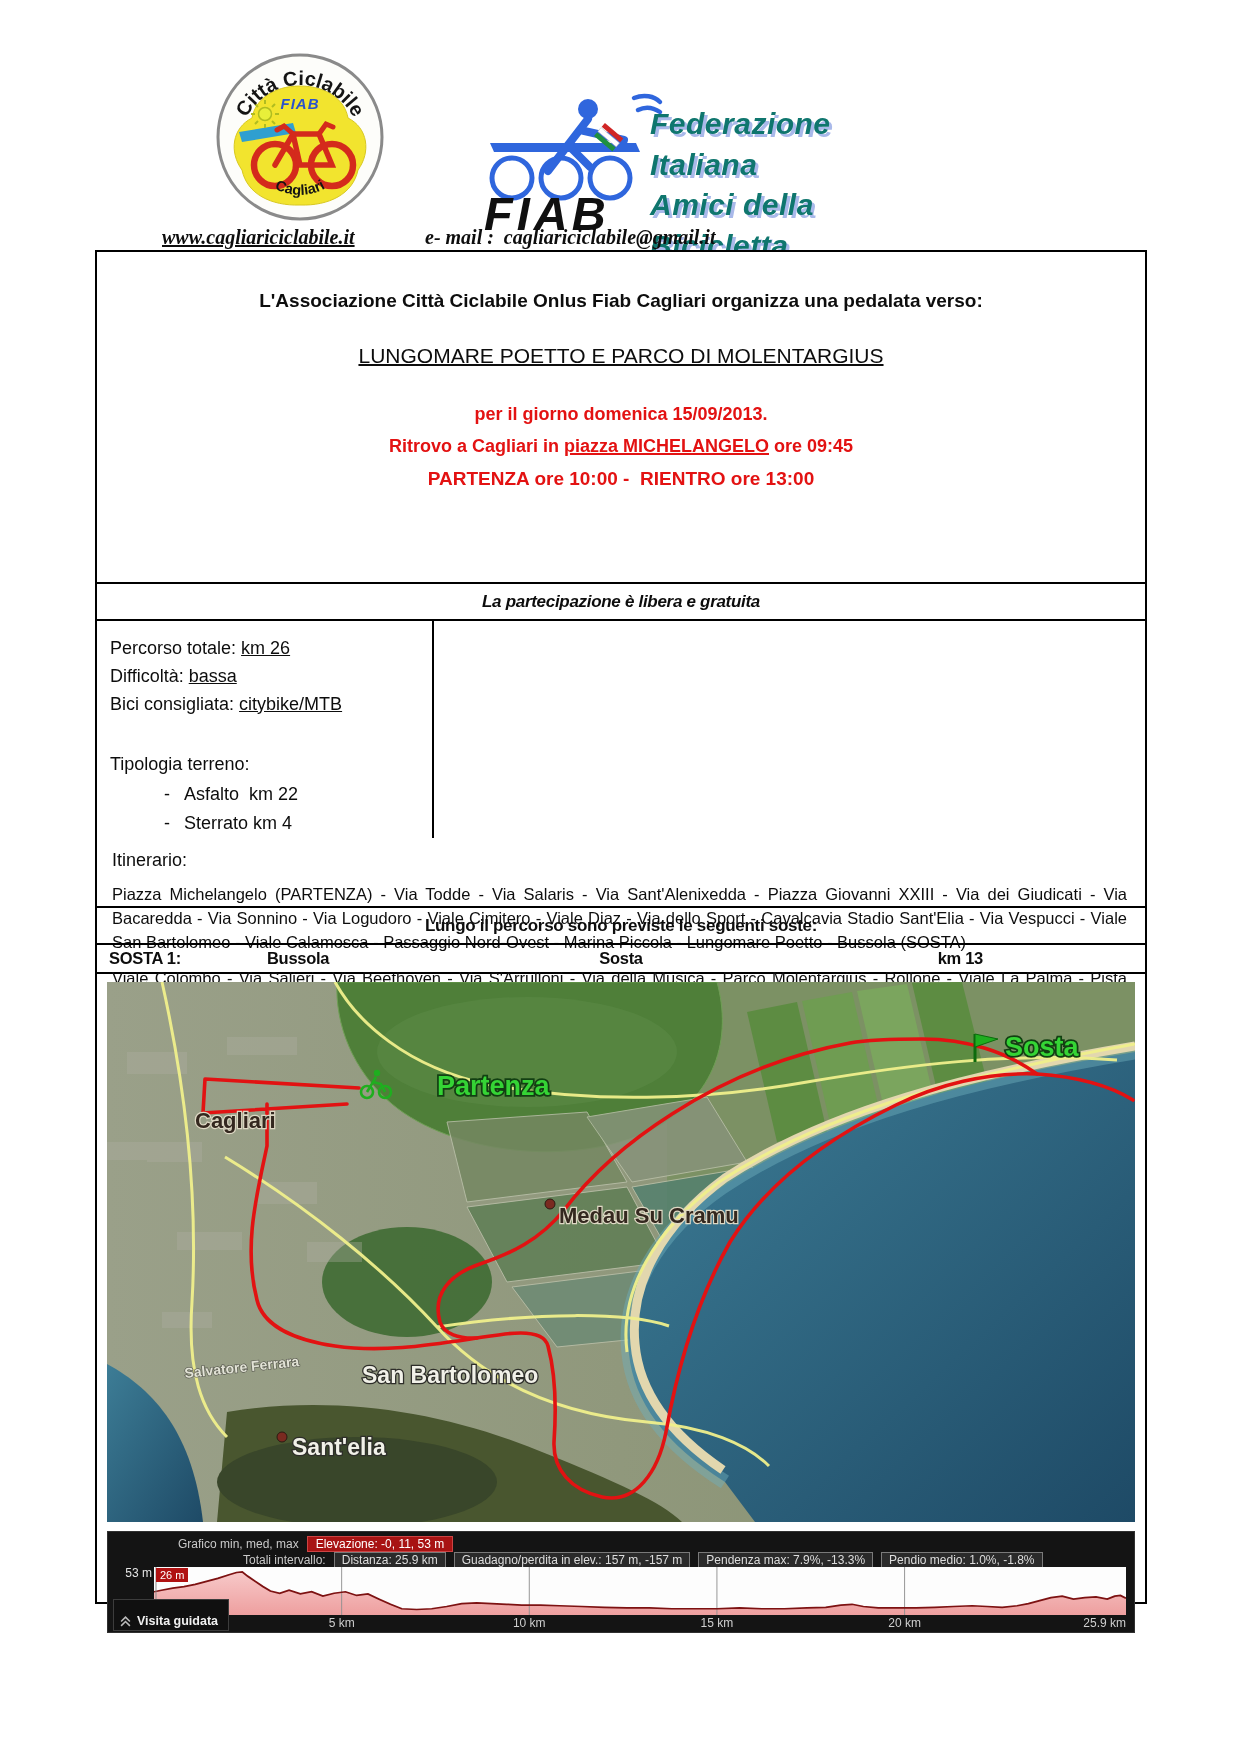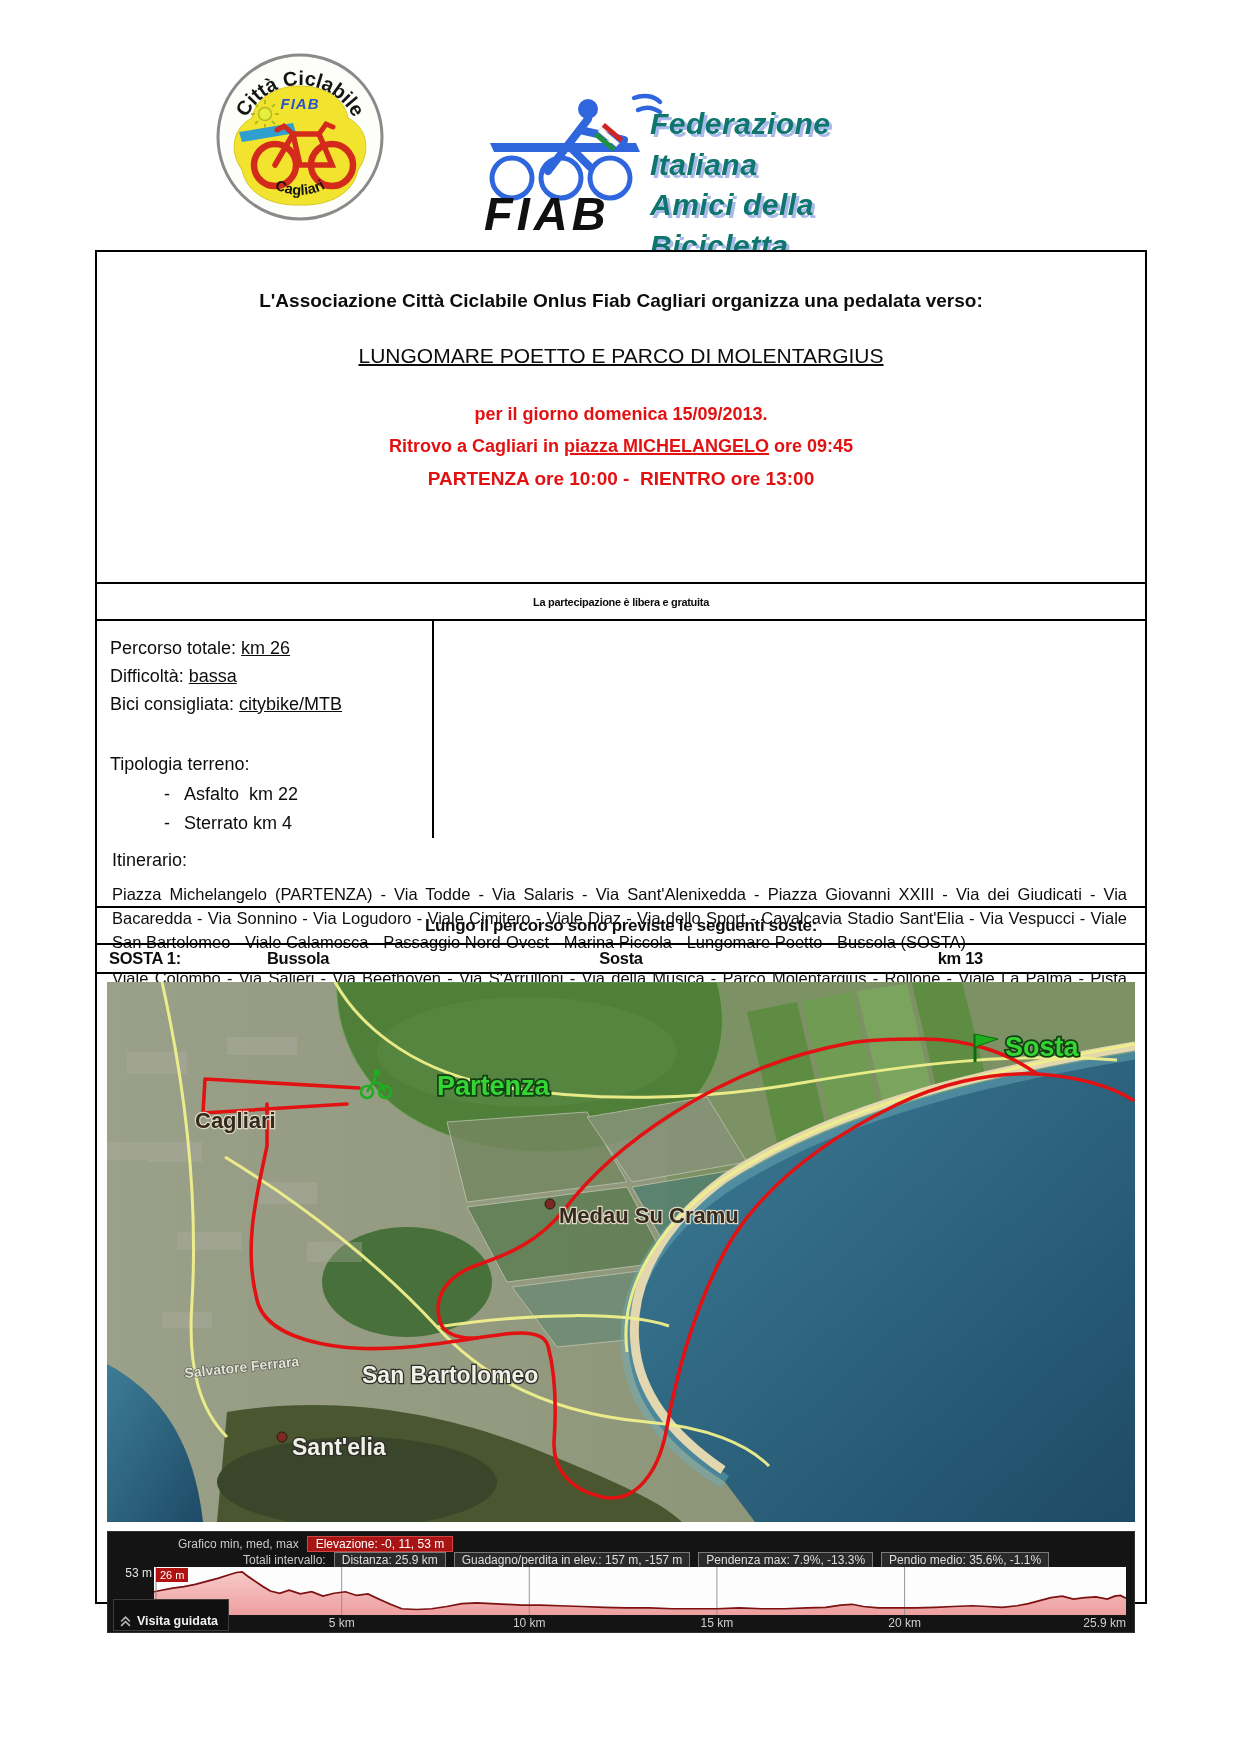--- a/index.html
+++ b/index.html
@@ -28,21 +28,21 @@
   .sec-announce { height:292px; text-align:center; }
   .sec-announce .intro { margin-top:38px; font-size:19px; font-weight:bold; }
   .sec-announce .big-title { margin-top:32px; font-size:21px; font-weight:normal; }
   .sec-announce .red { color:#e31212; font-weight:bold; font-size:18px; margin-top:11px; white-space:pre-wrap; }
   .sec-announce .red.first { margin-top:36px; }
   .sec-announce .red.caps { font-size:19px; }
   .u { text-decoration:underline; text-decoration-thickness:2px; }
 
   .narrow { font-weight:bold; letter-spacing:-0.3px; }
   .sec-part { height:37px; display:flex; align-items:center; justify-content:center;
-              font-size:11px; }
+              font-size:17px;font-style:italic; }
   .sec-cols { height:287px; display:flex;flex-direction:column; }
   .col-left { width:337px; border-right:2px solid #000; padding:14px 10px 0 13px;
               font-size:18px; line-height:1.55; }
   .col-left .val { text-decoration:underline; }
   .col-left .terrain-label { margin-top:32px; }
   .terrain-item { display:flex; margin-top:2px; white-space:pre-wrap; }
   .terrain-item .dash { width:34px; text-align:center; margin-left:40px; }
   .col-right { flex:1; padding:12px 18px 0 15px; }
   .itin-label { font-size:18px; }
   .itin { font-size:16.5px; line-height:1.45; text-align:justify; margin-top:12px; }
@@ -136,20 +136,24 @@
     </g>
     <text x="2" y="142" font-size="47" font-weight="900" font-style="italic" fill="#101010" letter-spacing="4">FIAB</text>
   </svg>
 
   <div class="fiab-text">
     <div class="fiab-line">Federazione Italiana</div>
     <div class="fiab-line">Amici della Bicicletta</div>
     <div class="fiab-banner">in bici per l'Ambiente</div>
   </div>
 
+  <div class="contact-line">
+    <a class="website">www.cagliariciclabile.it</a>
+    <span class="email">e- mail :  cagliariciclabile@gmail.it</span>
+  </div>
 
   <div class="doc-table">
 
     <section class="sec-announce">
       <p class="intro">L'Associazione Città Ciclabile Onlus Fiab Cagliari organizza una pedalata verso:</p>
       <p class="big-title"><span class="u">LUNGOMARE POETTO E PARCO DI MOLENTARGIUS</span></p>
       <p class="red first">per il giorno domenica 15/09/2013.</p>
       <p class="red"><span>Ritrovo a Cagliari in </span><span class="u">piazza MICHELANGELO</span><span> ore 09:45</span></p>
       <p class="red caps">PARTENZA ore 10:00 -  RIENTRO ore 13:00</p>
     </section>
@@ -264,21 +268,21 @@
       <div class="elev-panel">
         <div class="erow1">
           <span>Grafico  min, med, max</span>
           <span class="ebox-red">Elevazione: -0, 11, 53 m</span>
         </div>
         <div class="erow2">
           <span>Totali intervallo:</span>
           <span class="ebox">Distanza: 25.9 km</span>
           <span class="ebox">Guadagno/perdita in elev.: 157 m, -157 m</span>
           <span class="ebox">Pendenza max: 7.9%, -13.3%</span>
-          <span class="ebox">Pendio medio: 35.6%, -1.1%</span>
+          <span class="ebox">Pendio medio: 1.0%, -1.8%</span>
         </div>
         <span class="yaxis-top">53 m</span>
         <span class="yaxis-bot">-0 m</span>
         <div class="plot">
           <svg id="elev-svg" viewBox="0 0 975 56" preserveAspectRatio="none">
             <defs>
               <linearGradient id="pinkGrad" x1="0" y1="0" x2="0" y2="1">
                 <stop offset="0" stop-color="#f7c9c9"></stop>
                   <stop offset="1" stop-color="#ee9f9f"></stop>
               </linearGradient>

